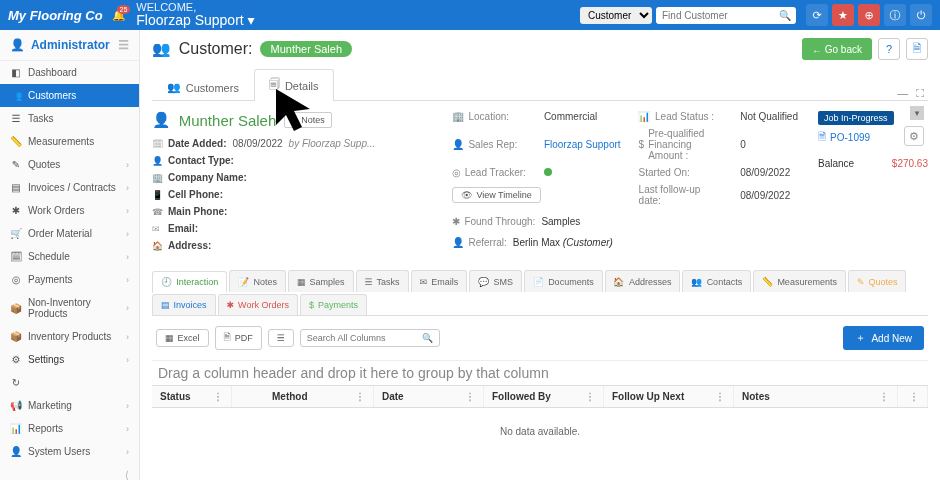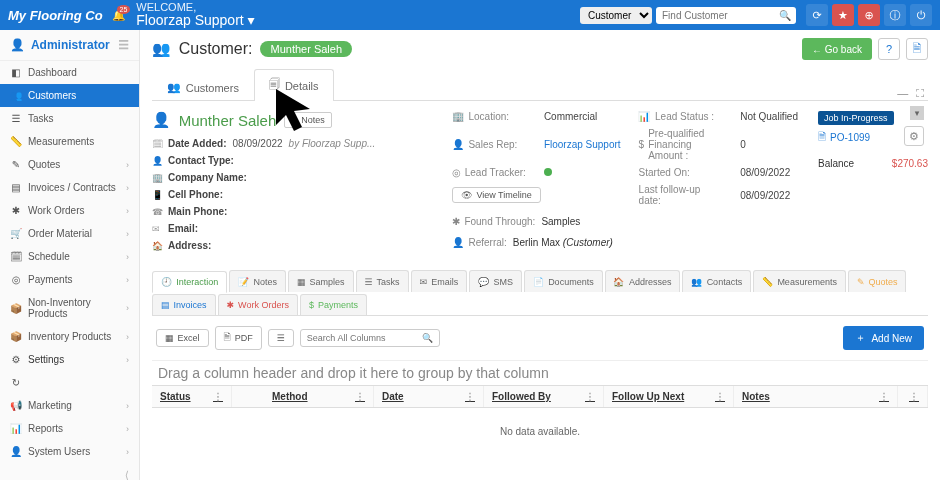--- a/index.html
+++ b/index.html
@@ -98,21 +98,21 @@
   .tb-btn { border: 1px solid #ccc; padding: 3px 8px; font-size: 9px; border-radius: 3px; color: #555; cursor: pointer; display: flex; align-items: center; gap: 4px; }
   .tb-search { position: relative; }
   .tb-search input { width: 140px; padding: 3px 20px 3px 6px; font-size: 9px; border: 1px solid #ccc; border-radius: 3px; }
   .tb-search .sicon { position: absolute; right: 6px; top: 4px; color: #aaa; font-size: 9px; }
   .tb-spacer { flex: 1; }
   .btn-addnew { background: #1b76d2; color: #fff; border: none; padding: 5px 12px; font-size: 10px; border-radius: 3px; cursor: pointer; display: flex; align-items: center; gap: 6px; }
   
   .group-hint { font-size: 14px; color: #888; padding: 4px 6px; border-top: 1px solid #eee; }
   
   
-  .grid-head { display: flex; border-top: 1px solid #ddd; border-bottom: 1px solid #ddd; background: #fafafa; text-decoration: underline; }
+  .grid-head { display: flex; border-top: 1px solid #ddd; border-bottom: 1px solid #ddd; background: #fafafa; }
   .gh { padding: 5px 8px; font-size: 10px; font-weight: bold; color: #333; border-right: 1px solid #eee; display: flex; align-items: center; gap: 4px; }
   .gh .menu { margin-left: auto; color: #aaa; }
   .no-data { text-align: center; padding: 18px; font-size: 10px; color: #666; }
   
   
   .cursor-overlay { position: absolute; pointer-events: none; z-index: 1000; }
   
   ::-webkit-scrollbar { width: 10px; }
   ::-webkit-scrollbar-thumb { background: #bbb; border-radius: 5px; }
 </style>

